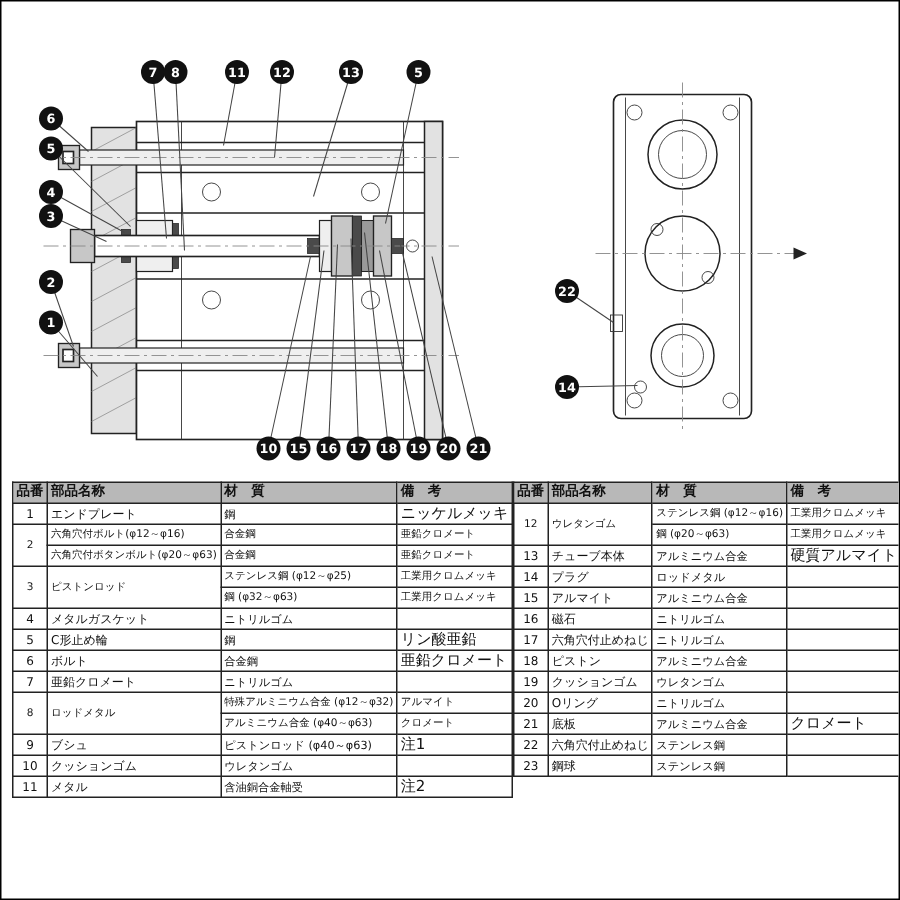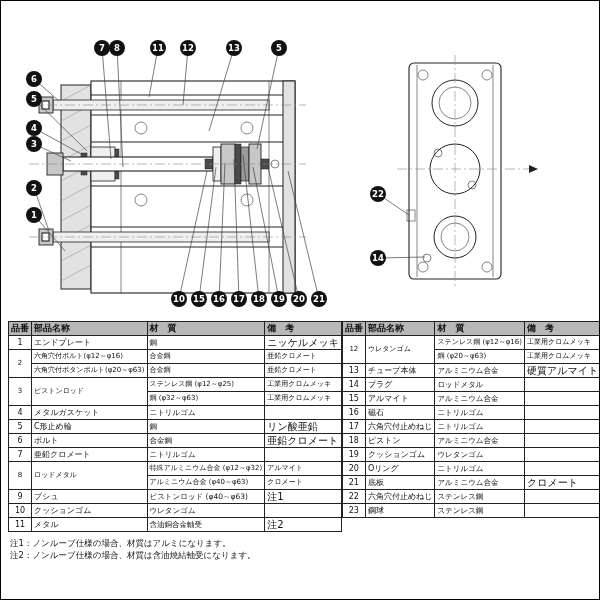--- a/index.html
+++ b/index.html
@@ -410,18 +410,14 @@
           <tr>
             <td rowspan="1" class="c-no">23</td>
             <td rowspan="1" class="c-name">鋼球</td>
             <td class="c-mat">ステンレス鋼</td>
             <td class="c-note"></td>
           </tr>
         </tbody>
       </table>
   </div>
 
-  <div class="footnotes">
-    <div>注1：ノンルーブ仕様の場合、材質はアルミになります。</div>
-    <div>注2：ノンルーブ仕様の場合、材質は含油焼結軸受になります。</div>
-  </div>
 
 </div>
 
 </body></html>

